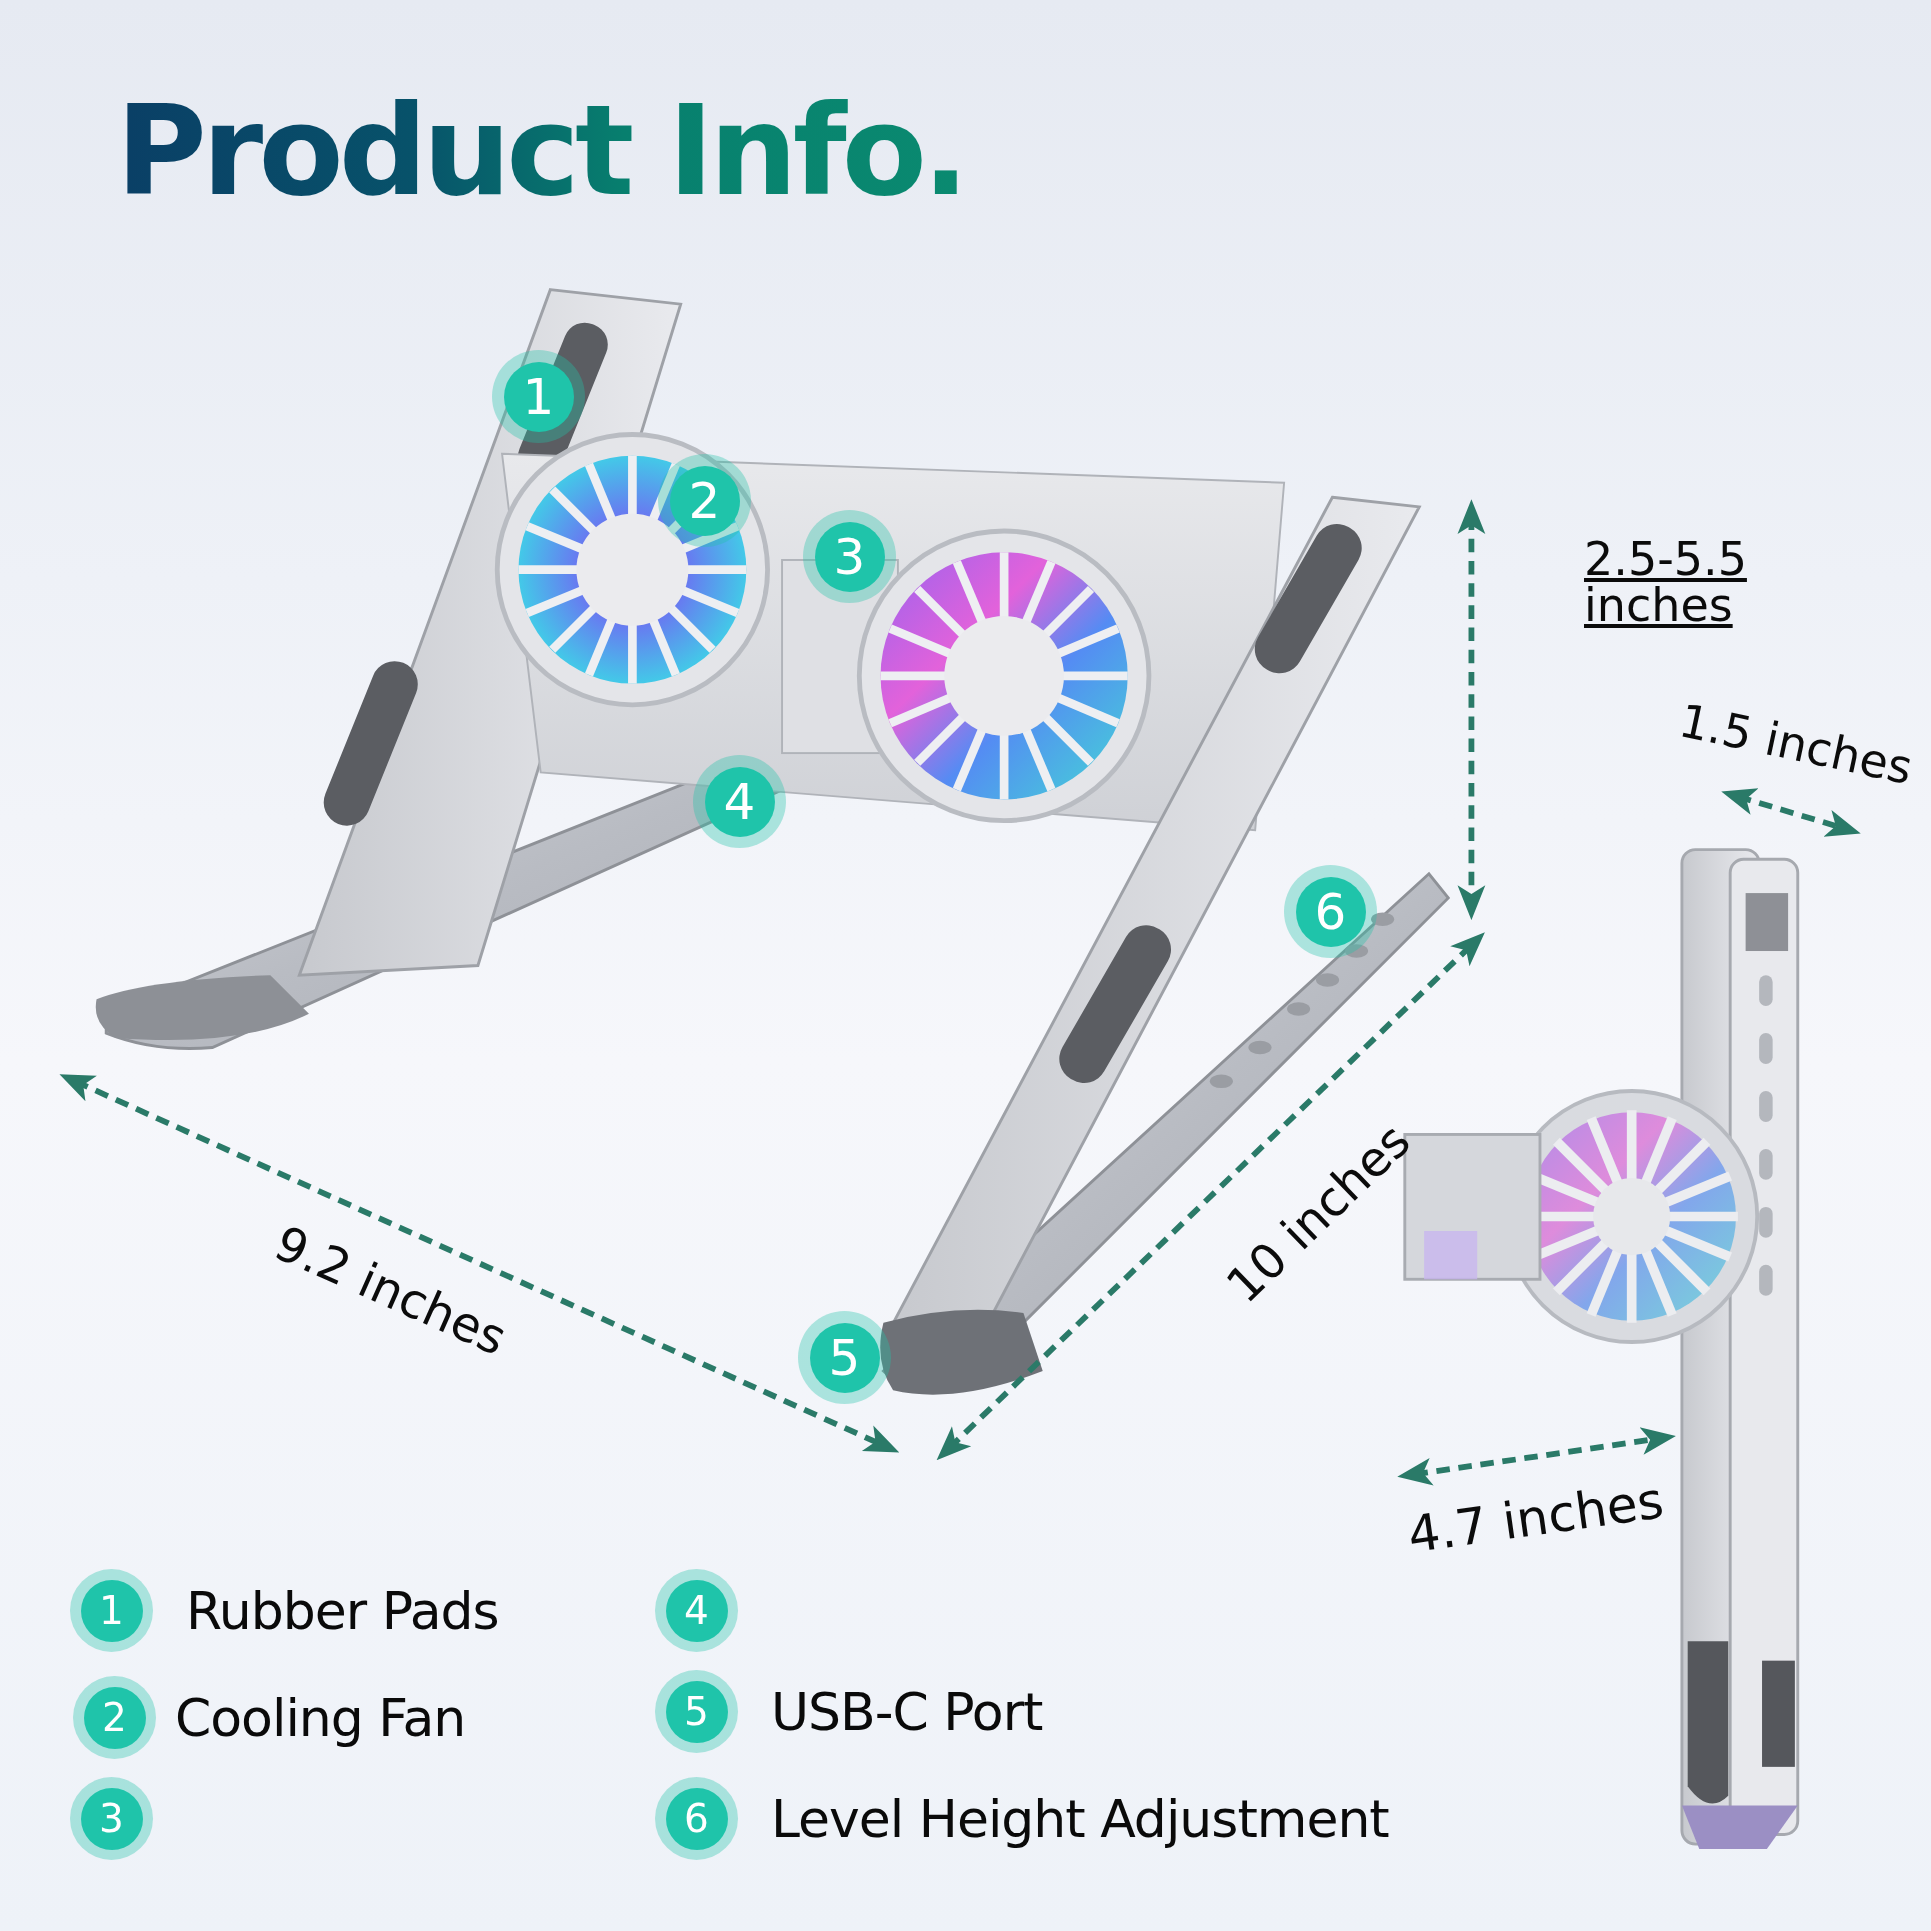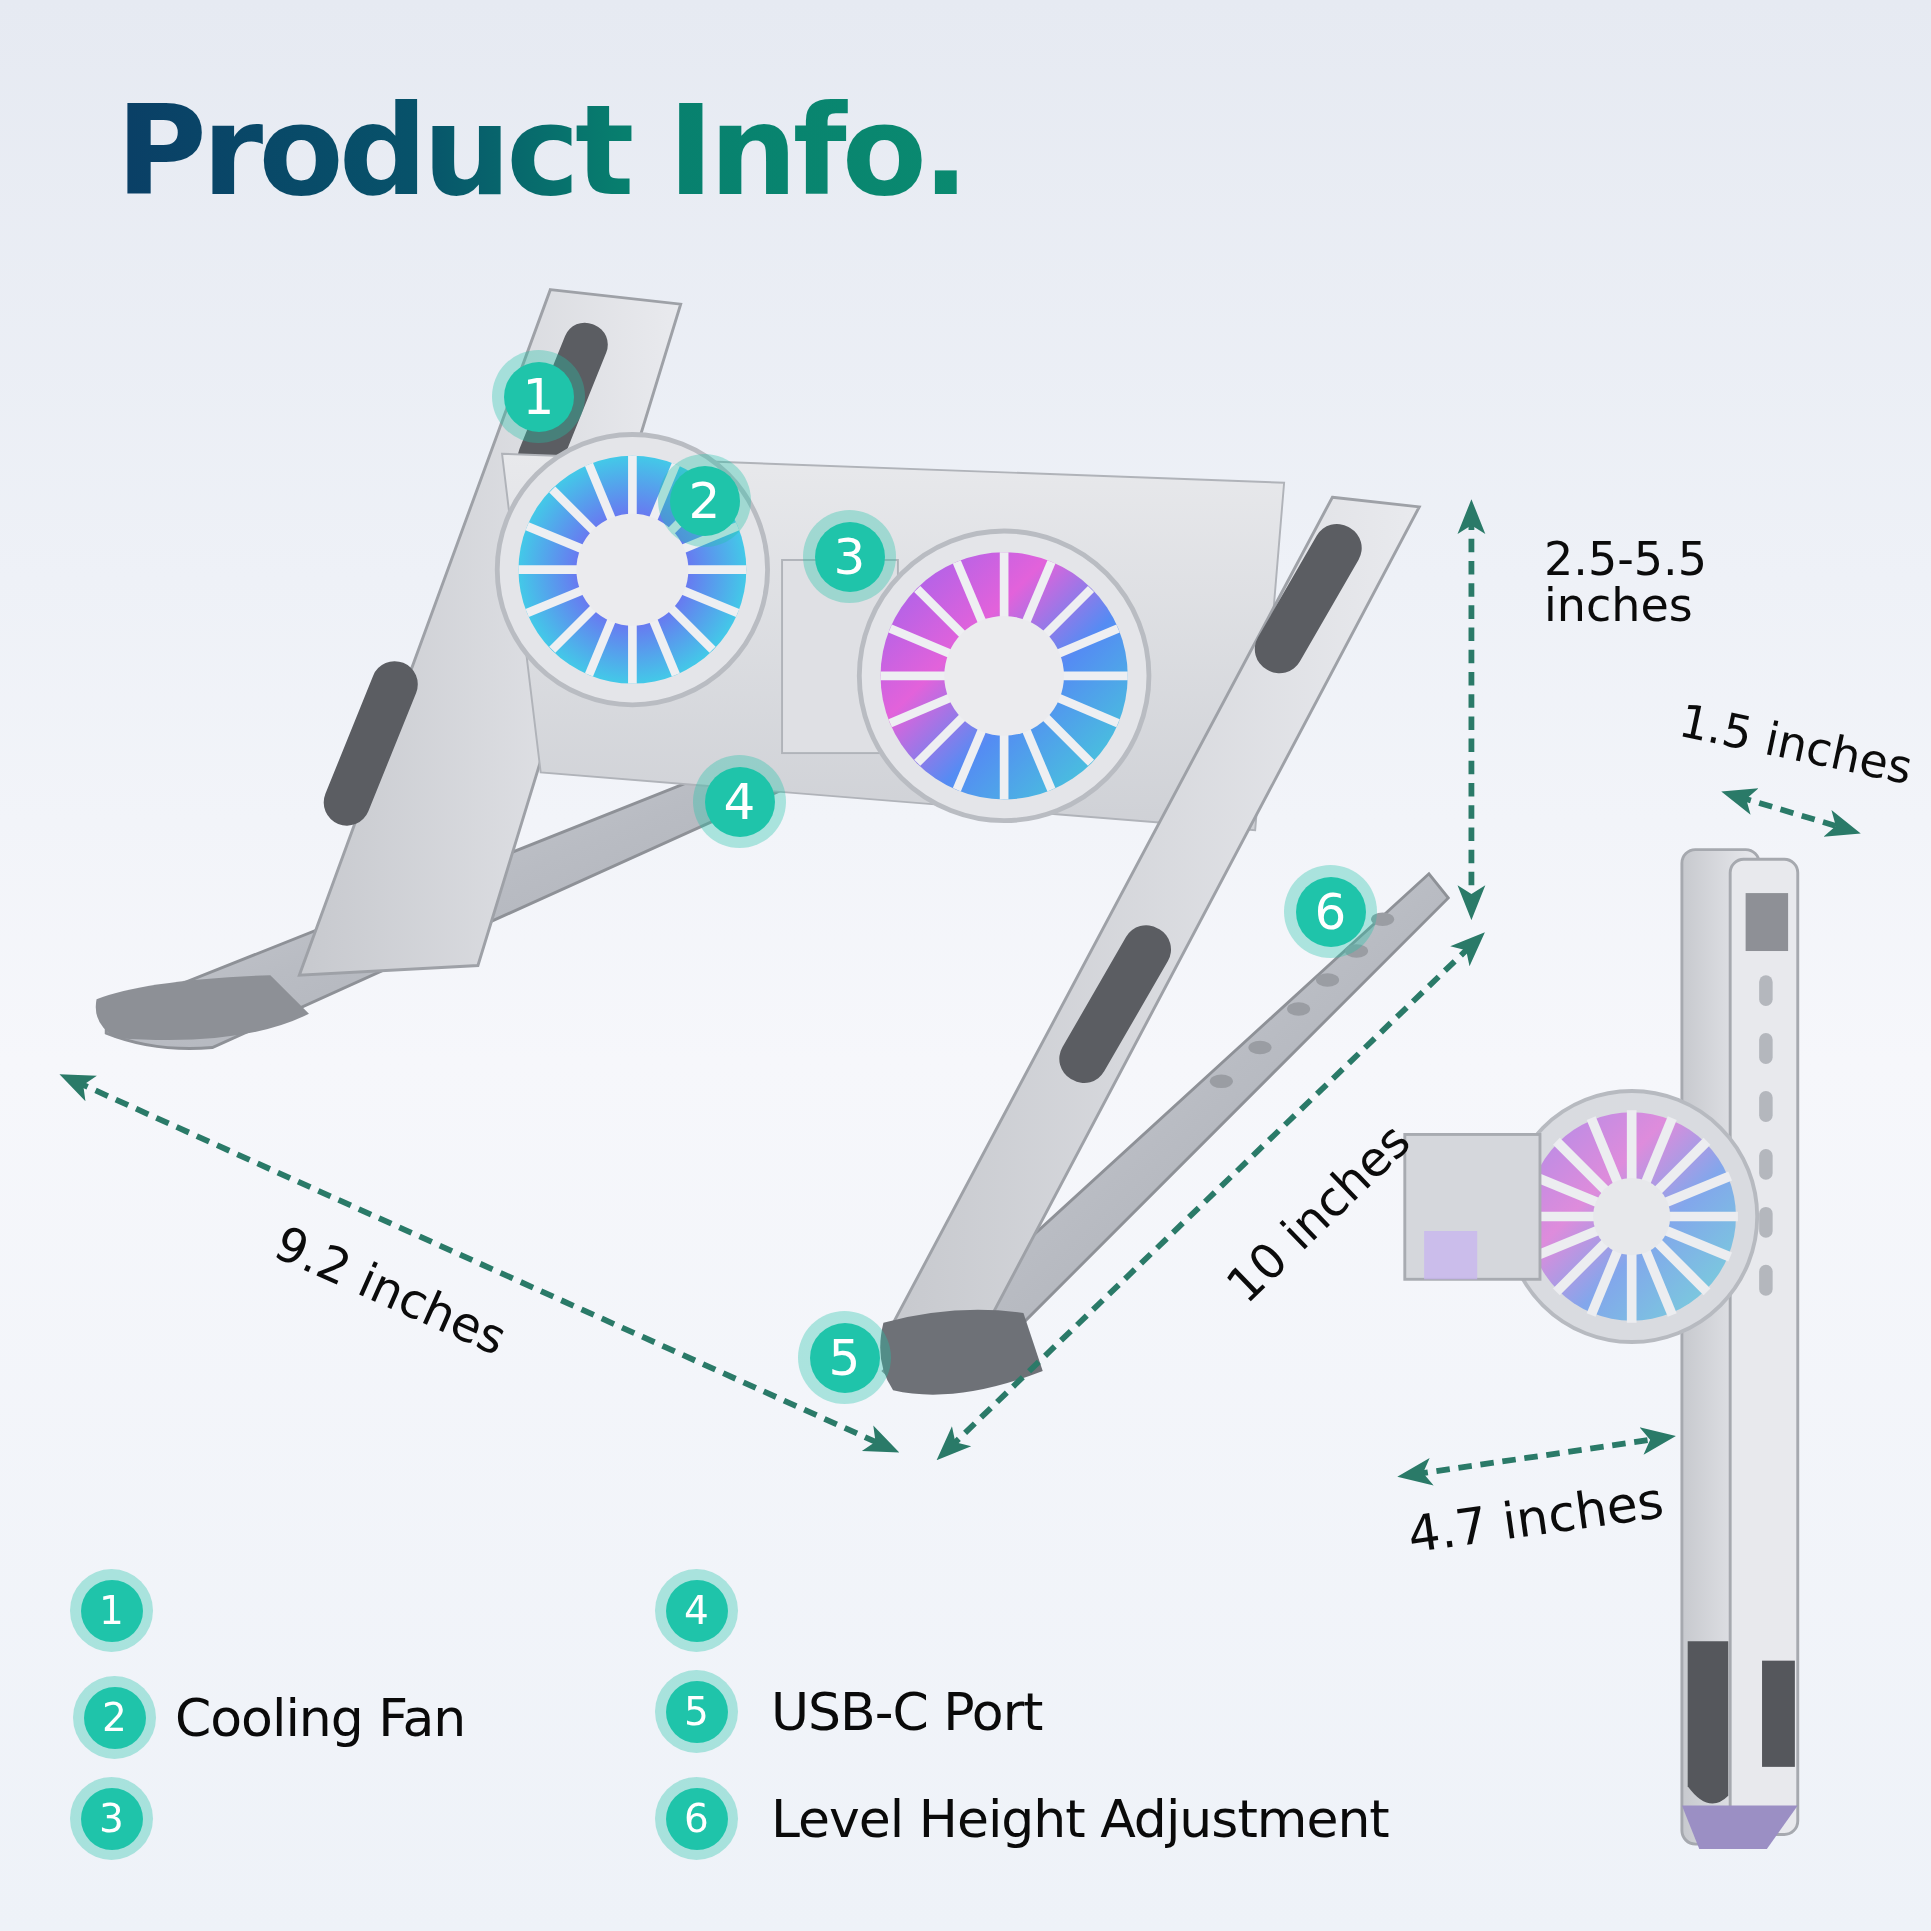--- a/index.html
+++ b/index.html
@@ -217,34 +217,35 @@
 <div class="badge" style="left:693px; top:755px;">
     <div class="inner">4</div>
   </div>
 <div class="badge" style="left:798px; top:1311px;">
     <div class="inner">5</div>
   </div>
 <div class="badge" style="left:1284px; top:865px;">
     <div class="inner">6</div>
   </div>
 
-<div class="dim h" style="left:1544px; top:536px;">
+<div class="dim h" style="left:1584px; top:536px;text-decoration:underline;">
   <div>2.5-5.5</div>
   <div>inches</div>
 </div>
 <div class="dim" style="left:288px; top:1218px; transform:rotate(24deg);">9.2 inches</div>
 <div class="dim" style="left:1218px; top:1276px; transform:rotate(-44deg);">10 inches</div>
 <div class="dim" style="left:1685px; top:697px; transform:rotate(12deg); font-size:46px;">1.5 inches</div>
 <div class="dim" style="left:1405px; top:1511px; transform:rotate(-8deg); font-size:50px;">4.7 inches</div>
 
 <div class="legend">
   <div class="legend-item" style="left:70px; top:1569px;">
     <div class="lb">
         <span>1</span>
       </div>
+    <div class="lt">Rubber Pads</div>
   </div>
   <div class="legend-item" style="left:73px; top:1676px;">
     <div class="lb">
         <span>2</span>
       </div>
     <div class="lt" style="margin-left:19px;">Cooling Fan</div>
   </div>
   <div class="legend-item" style="left:70px; top:1777px;">
     <div class="lb">
         <span>3</span>

